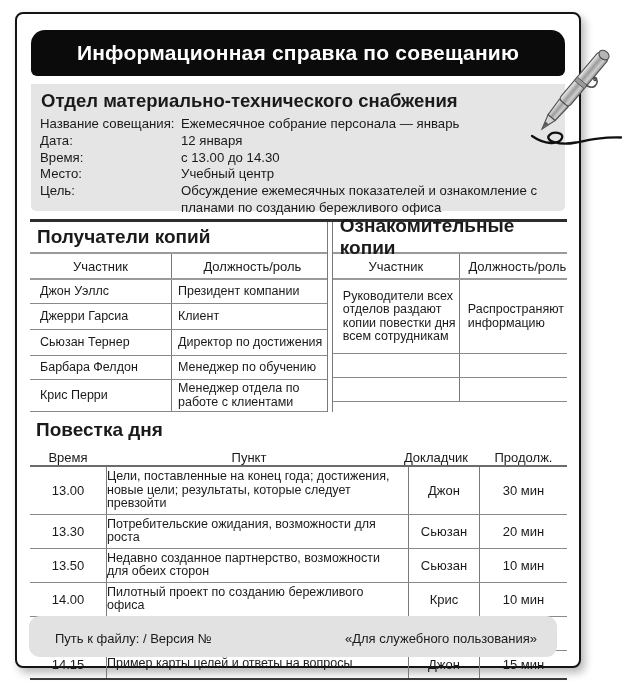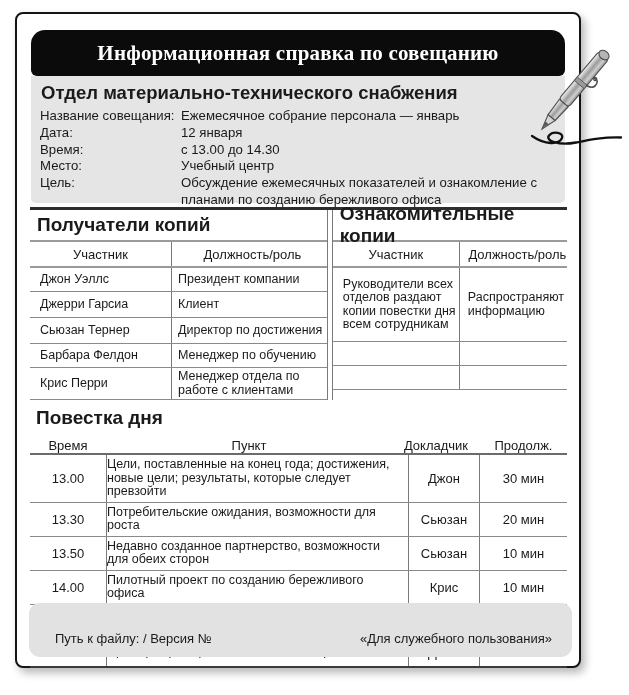--- a/index.html
+++ b/index.html
@@ -5,25 +5,25 @@
   html,body{margin:0;padding:0;background:#fff;}
   body{width:629px;height:695px;position:relative;overflow:hidden;
        font-family:"Liberation Sans","DejaVu Sans",sans-serif;color:#1a1a1a;}
 
   .card{position:absolute;left:15px;top:12px;width:566px;height:656px;
         background:#fff;border:2px solid #141414;border-radius:8px;
         box-shadow:4px 5px 8px rgba(0,0,0,.28);box-sizing:border-box;}
 
   
   .title-bar{margin:16px 14px 0;height:46px;background:#0b0b0b;
-             border-radius:14px 14px 6px 6px;display:flex;align-items:center;justify-content:center;font-family:Liberation Serif, serif;}
+             border-radius:14px 14px 6px 6px;display:flex;align-items:center;justify-content:center;}
   .title-bar .t{color:#fff;font-size:21px;font-weight:bold;letter-spacing:.2px;}
 
   
-  .info-panel{margin:0 14px;height:127px;background:#e5e5e5;border-radius:0 0 5px 5px;
+  .info-panel{margin:8px 14px;height:127px;background:#e5e5e5;border-radius:0 0 5px 5px;
               padding:5px 10px 0 9px;box-sizing:border-box;}
   .dept{font-size:18.5px;font-weight:bold;margin:1px 0 4px 1px;}
   .field{display:flex;font-size:13.2px;line-height:16.8px;}
   .field .lbl{width:141px;flex:none;}
   .field .val{flex:1;}
 
   
   .tables{display:flex;margin:4px 12px 0 13px;border-top:3px solid #2d2d2d;}
   .ct{box-sizing:border-box;}
   .ct-left{width:299px;border-right:1px solid #7a7a7a;}
@@ -54,23 +54,23 @@
   .ag-row:last-child{border-bottom:none;}
   .a-time{width:76px;flex:none;display:flex;align-items:center;justify-content:center;font-size:13px;}
   .a-item{flex:1;border-left:1px solid #7a7a7a;display:flex;align-items:center;
           padding:3px 6px 3px 0;font-size:12.5px;line-height:13.5px;box-sizing:border-box;}
   .a-sp{width:70px;flex:none;border-left:1px solid #7a7a7a;display:flex;align-items:center;justify-content:center;font-size:13px;}
   .a-dur{width:87px;flex:none;border-left:1px solid #7a7a7a;display:flex;align-items:center;justify-content:center;font-size:13px;}
   .h31{min-height:30px;} .h25{min-height:25px;} .h29{min-height:28px;}
   .h26{min-height:26px;} .h27{min-height:27px;}
 
   
-  .footer{position:absolute;left:12px;right:7px;bottom:9px;height:37px;background:#e2e2e2;
+  .footer{position:absolute;left:12px;right:22px;bottom:9px;height:37px;background:#e2e2e2;
           border-radius:11px;display:flex;align-items:center;justify-content:space-between;
-          padding:17px 20px 0 26px;font-size:13px;}
+          padding:4px 20px 0 26px;font-size:13px;}
 
   
   .pen{position:absolute;top:16px;right:-46px;width:96px;height:128px;z-index:5;}
 </style>
 </head>
 <body>
 
 <div class="card">
 
   <svg class="pen" viewBox="0 0 96 128" aria-hidden="true">

